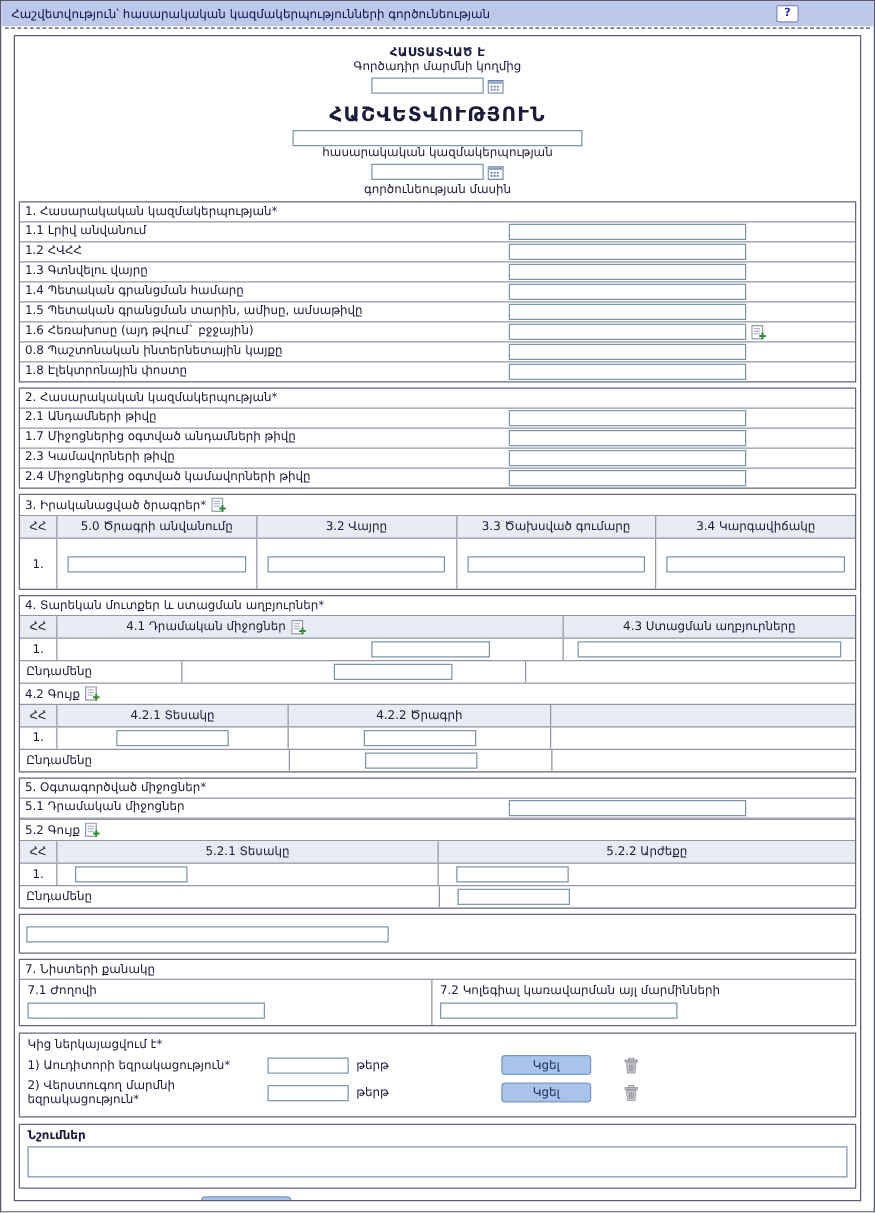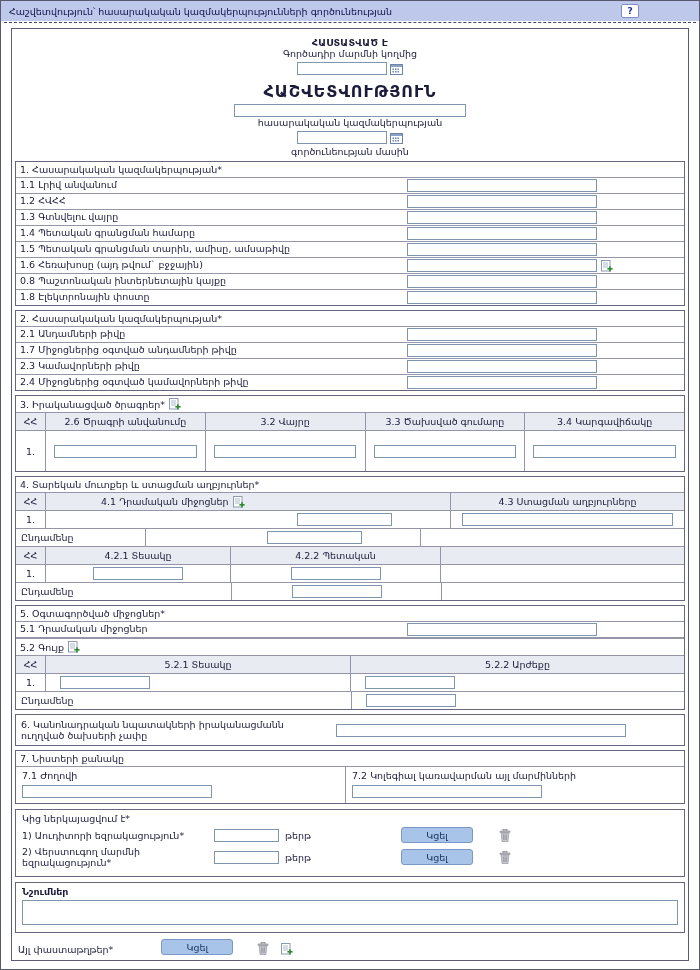--- a/index.html
+++ b/index.html
@@ -221,21 +221,21 @@
               <line x1="2" y1="3" x2="7" y2="3" stroke="#9aa8c0" stroke-width="0.8"></line>
               <line x1="2" y1="5" x2="7" y2="5" stroke="#9aa8c0" stroke-width="0.8"></line>
               <line x1="2" y1="7" x2="7" y2="7" stroke="#9aa8c0" stroke-width="0.8"></line>
               <line x1="9" y1="6.2" x2="9" y2="11.4" stroke="#2e8b2e" stroke-width="1.6"></line>
               <line x1="6.4" y1="8.8" x2="11.6" y2="8.8" stroke="#2e8b2e" stroke-width="1.6"></line>
             </svg>
         </span>
       </div>
       <div class="trow hdr">
         <div class="tc cnum">ՀՀ</div>
-        <div class="tc f1">2.6 Ծրագրի անվանումը</div>
+        <div class="tc f1">5.0 Ծրագրի անվանումը</div>
         <div class="tc f1">3.2 Վայրը</div>
         <div class="tc f1">3.3 Ծախսված գումարը</div>
         <div class="tc f1">3.4 Կարգավիճակը</div>
       </div>
       <div class="trow">
         <div class="tc cnum tall">1.</div>
         <div class="tc f1 tall">
             <input class="inp" style="width: 92%;">
           </div>
         <div class="tc f1 tall">
@@ -278,24 +278,37 @@
             <input class="inp" style="width: 92%;">
           </div>
       </div>
       <div class="trow">
         <div class="tc c-tot-label left">Ընդամենը</div>
         <div class="tc c-money-rest end58" style="border-right:1px solid #9595aa">
             <input class="inp w95" style="">
           </div>
         <div class="tc c-src"></div>
       </div>
+      <div class="sec-title">
+        <span>4.2 Գույք</span>
+        <span class="icon click">
+          <svg width="12" height="12" viewBox="0 0 12 12">
+              <rect x="0.5" y="0.5" width="8.5" height="10.5" fill="#ffffff" stroke="#8f9ab0"></rect>
+              <line x1="2" y1="3" x2="7" y2="3" stroke="#9aa8c0" stroke-width="0.8"></line>
+              <line x1="2" y1="5" x2="7" y2="5" stroke="#9aa8c0" stroke-width="0.8"></line>
+              <line x1="2" y1="7" x2="7" y2="7" stroke="#9aa8c0" stroke-width="0.8"></line>
+              <line x1="9" y1="6.2" x2="9" y2="11.4" stroke="#2e8b2e" stroke-width="1.6"></line>
+              <line x1="6.4" y1="8.8" x2="11.6" y2="8.8" stroke="#2e8b2e" stroke-width="1.6"></line>
+            </svg>
+        </span>
+      </div>
       <div class="trow hdr">
         <div class="tc cnum">ՀՀ</div>
         <div class="tc c-type42">4.2.1 Տեսակը</div>
-        <div class="tc c-val42">4.2.2 Պետական</div>
+        <div class="tc c-val42">4.2.2 Ծրագրի</div>
         <div class="tc c-rest"></div>
       </div>
       <div class="trow">
         <div class="tc cnum">1.</div>
         <div class="tc c-type42">
             <input class="inp w90" style="">
           </div>
         <div class="tc c-val42">
             <input class="inp w90" style="">
           </div>
@@ -348,21 +361,20 @@
       <div class="trow">
         <div class="tc c-tot52 left">Ընդամենը</div>
         <div class="tc c-val52 start14">
             <input class="inp w90" style="">
           </div>
       </div>
     </div>
 
     <div class="sec">
       <div class="sec6-row">
-        <div class="sec6-label">6. Կանոնադրական նպատակների իրականացմանն ուղղված ծախսերի չափը</div>
         <input class="inp w290" style="">
       </div>
     </div>
 
     <div class="sec">
       <div class="sec-title">7. Նիստերի քանակը</div>
       <div class="sec7-body">
         <div class="sec7-cell">
           <span>7.1 Ժողովի</span>
           <input class="inp w190" style="">

